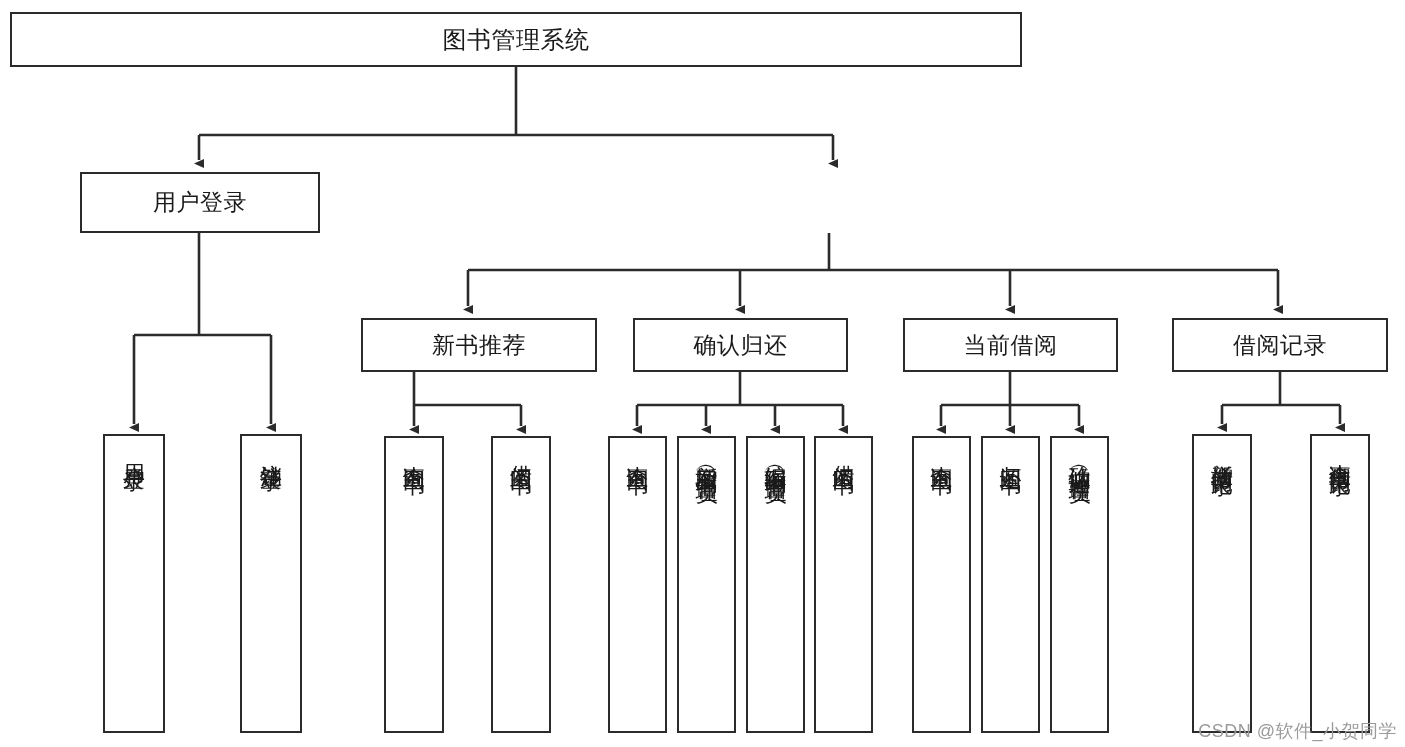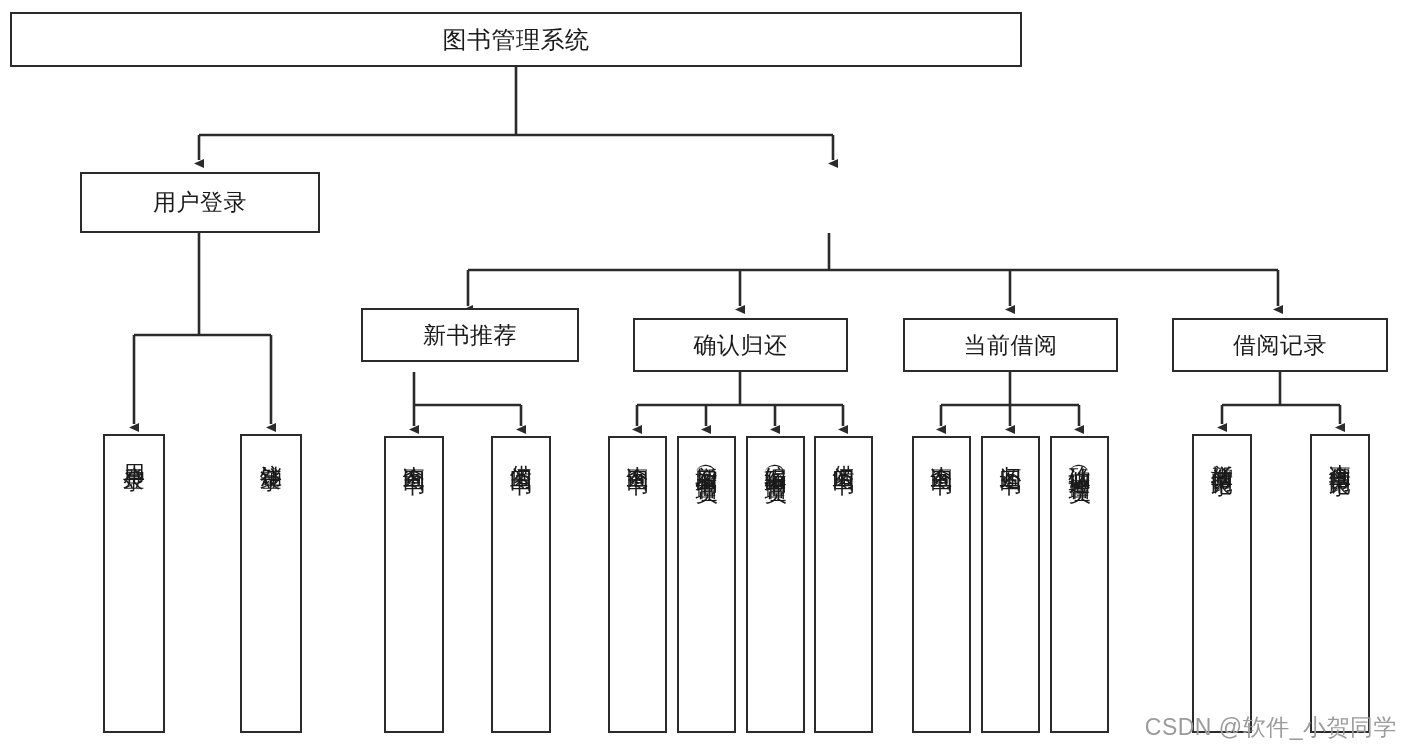--- a/index.html
+++ b/index.html
@@ -60,21 +60,21 @@
     text-align: left;
     white-space: nowrap;
   }
   .node-label {
     display: block;
   }
   #watermark {
     position: absolute;
     right: 8px;
     bottom: 4px;
-    font-size: 23px;
+    font-size: 18px;
     color: #9b9b9b;
     letter-spacing: 0.5px;
     z-index: 5;
     white-space: nowrap;
   }
 </style>
 </head>
 <body>
 
 <div id="diagram-canvas">
@@ -144,21 +144,21 @@
 
   <div class="node node-h node-root" style="left:10px; top:12px; width:1012px; height:55px;">
     <span class="node-label">图书管理系统</span>
   </div>
 
   <div class="node node-h" style="left:80px; top:172px; width:240px; height:61px;">
     <span class="node-label">用户登录</span>
   </div>
 
 
-  <div class="node node-h" style="left:361px; top:308px; width:218px; height:54px;">
+  <div class="node node-h" style="left:361px; top:318px; width:236px; height:54px;">
     <span class="node-label">新书推荐</span>
   </div>
 
   <div class="node node-h" style="left:633px; top:318px; width:215px; height:54px;">
     <span class="node-label">确认归还</span>
   </div>
 
   <div class="node node-h" style="left:1172px; top:318px; width:216px; height:54px;">
     <span class="node-label">借阅记录</span>
   </div>

